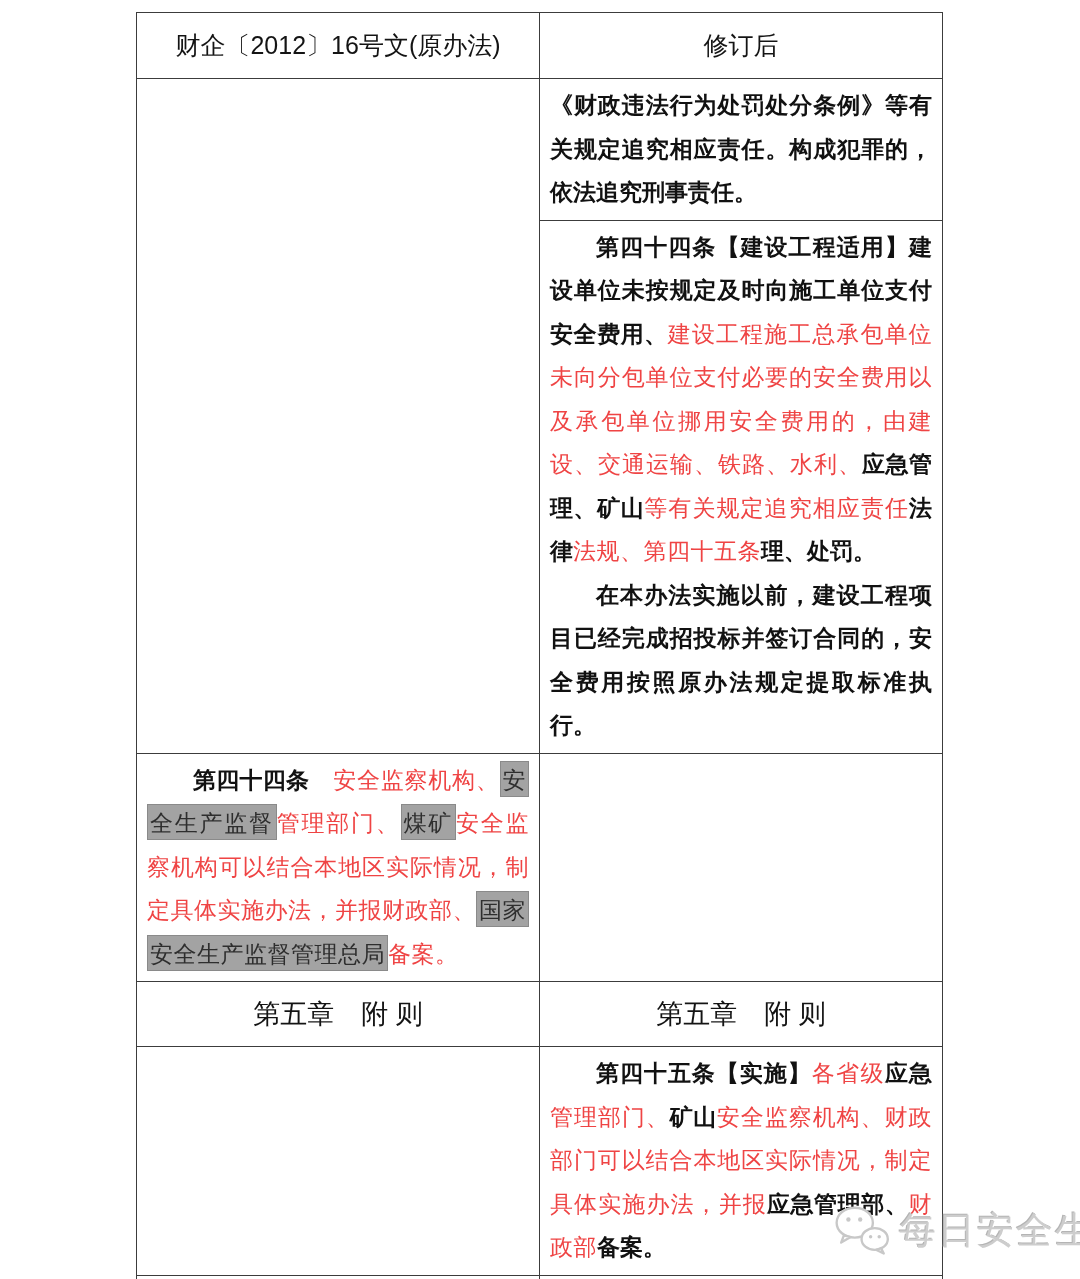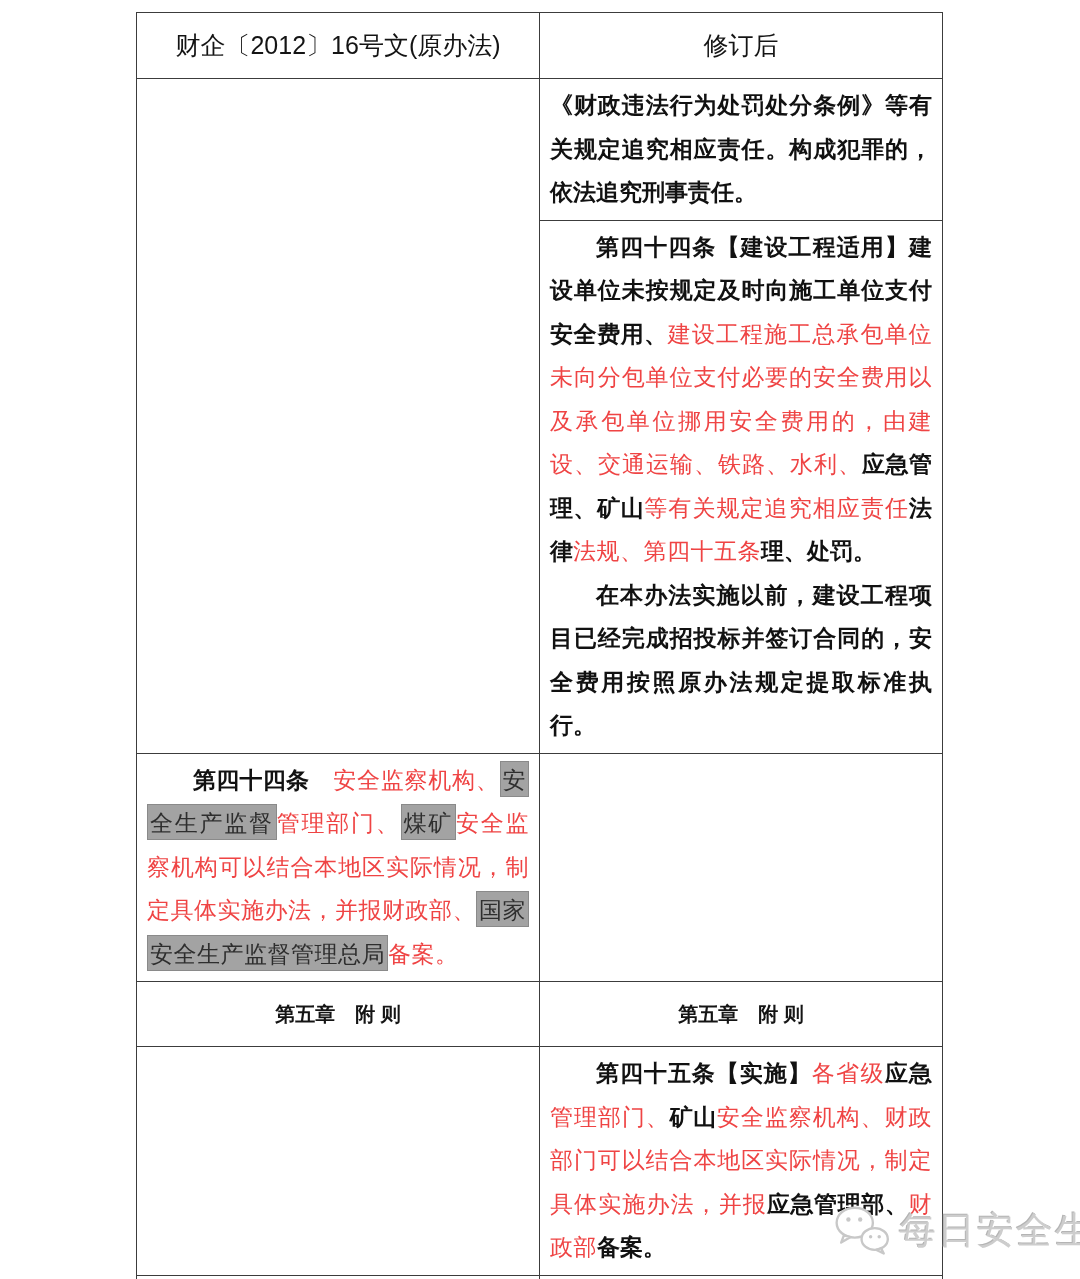--- a/index.html
+++ b/index.html
@@ -24,21 +24,21 @@
   tr.h-r5      { height: 176px; padding-left: 20px; }
   tr.h-r6      { height: 92px; }
   th.hd {
     padding: 0; text-align: center; vertical-align: middle;
     font-family: "Liberation Sans", "DejaVu Sans", sans-serif;
     font-weight: 400; font-size: 25px; color: #141414; line-height: 55px;
   }
   td.chapter {
     padding: 0; text-align: center; vertical-align: middle;
     font-family: "Liberation Sans", "DejaVu Sans", sans-serif;
-    font-weight: 700; font-size: 20px; color: #141414; line-height: 54px;
+    font-weight: 400; font-size: 27px; color: #141414; line-height: 54px;
   }
   .para {
     margin: 0; font-size: 23px; line-height: 43.5px; color: #222222;
     text-align: justify; text-align-last: left; word-break: break-all;
   }
   .ind { text-indent: 2em; }
   .seg-b {
     font-family: "Liberation Sans", "DejaVu Sans", sans-serif;
     font-weight: 700; color: #111111;
   }

